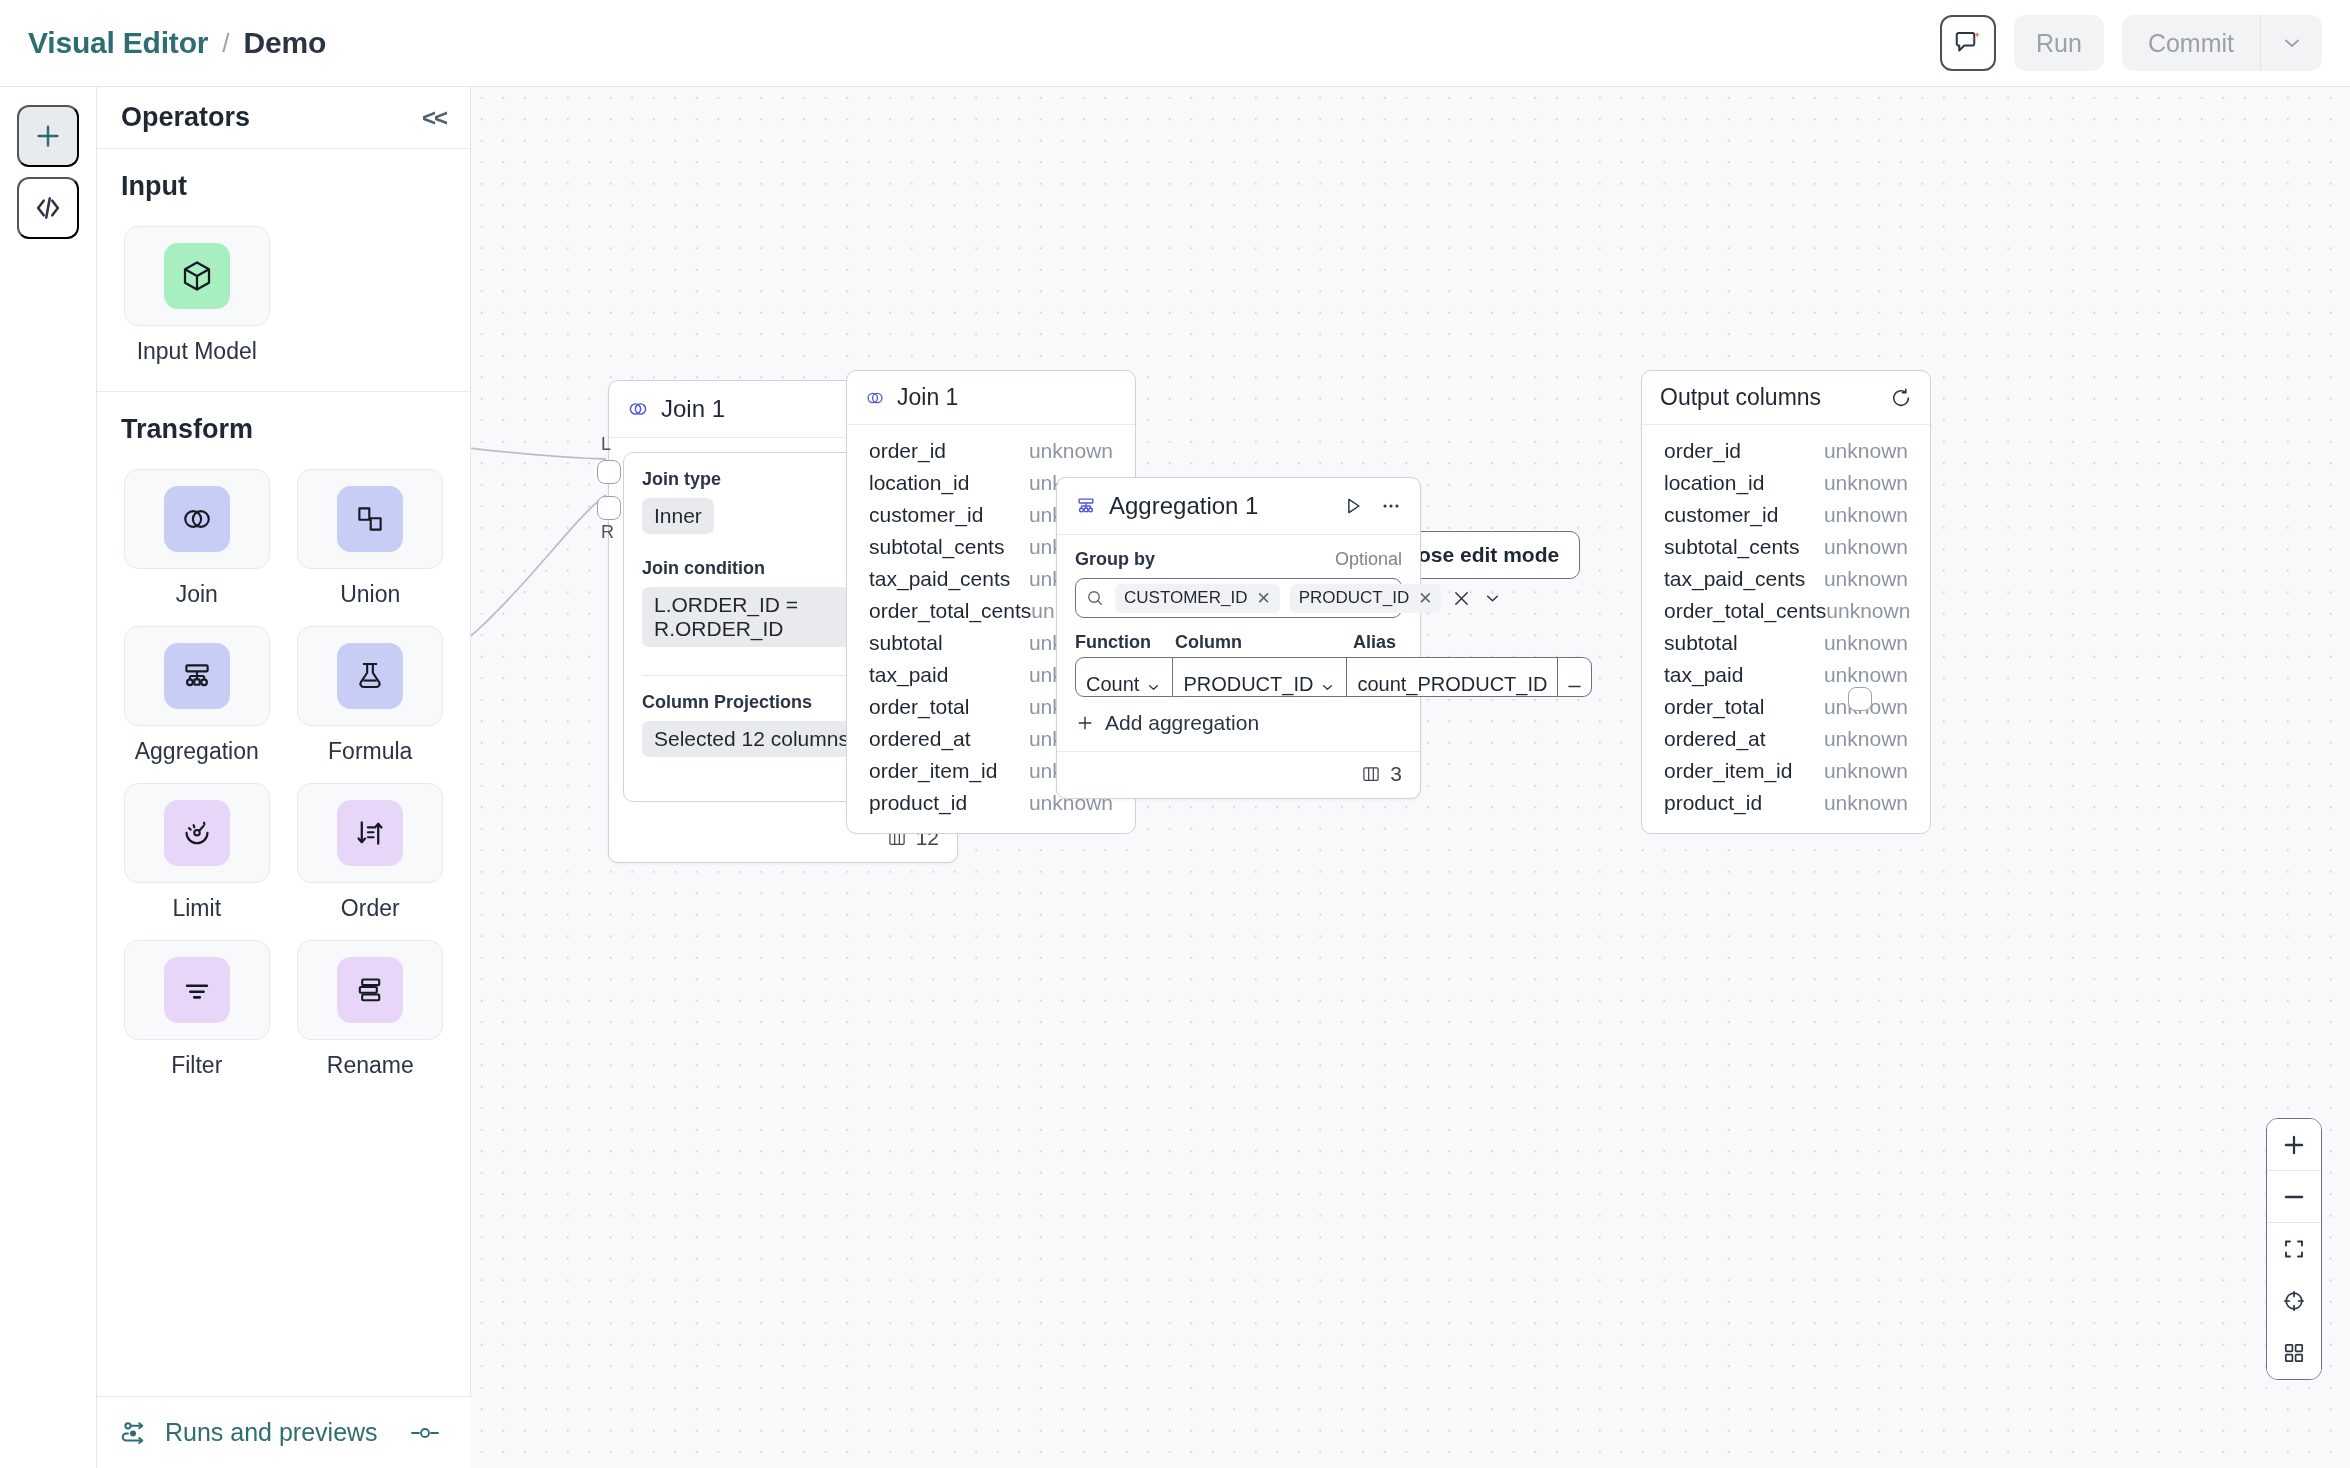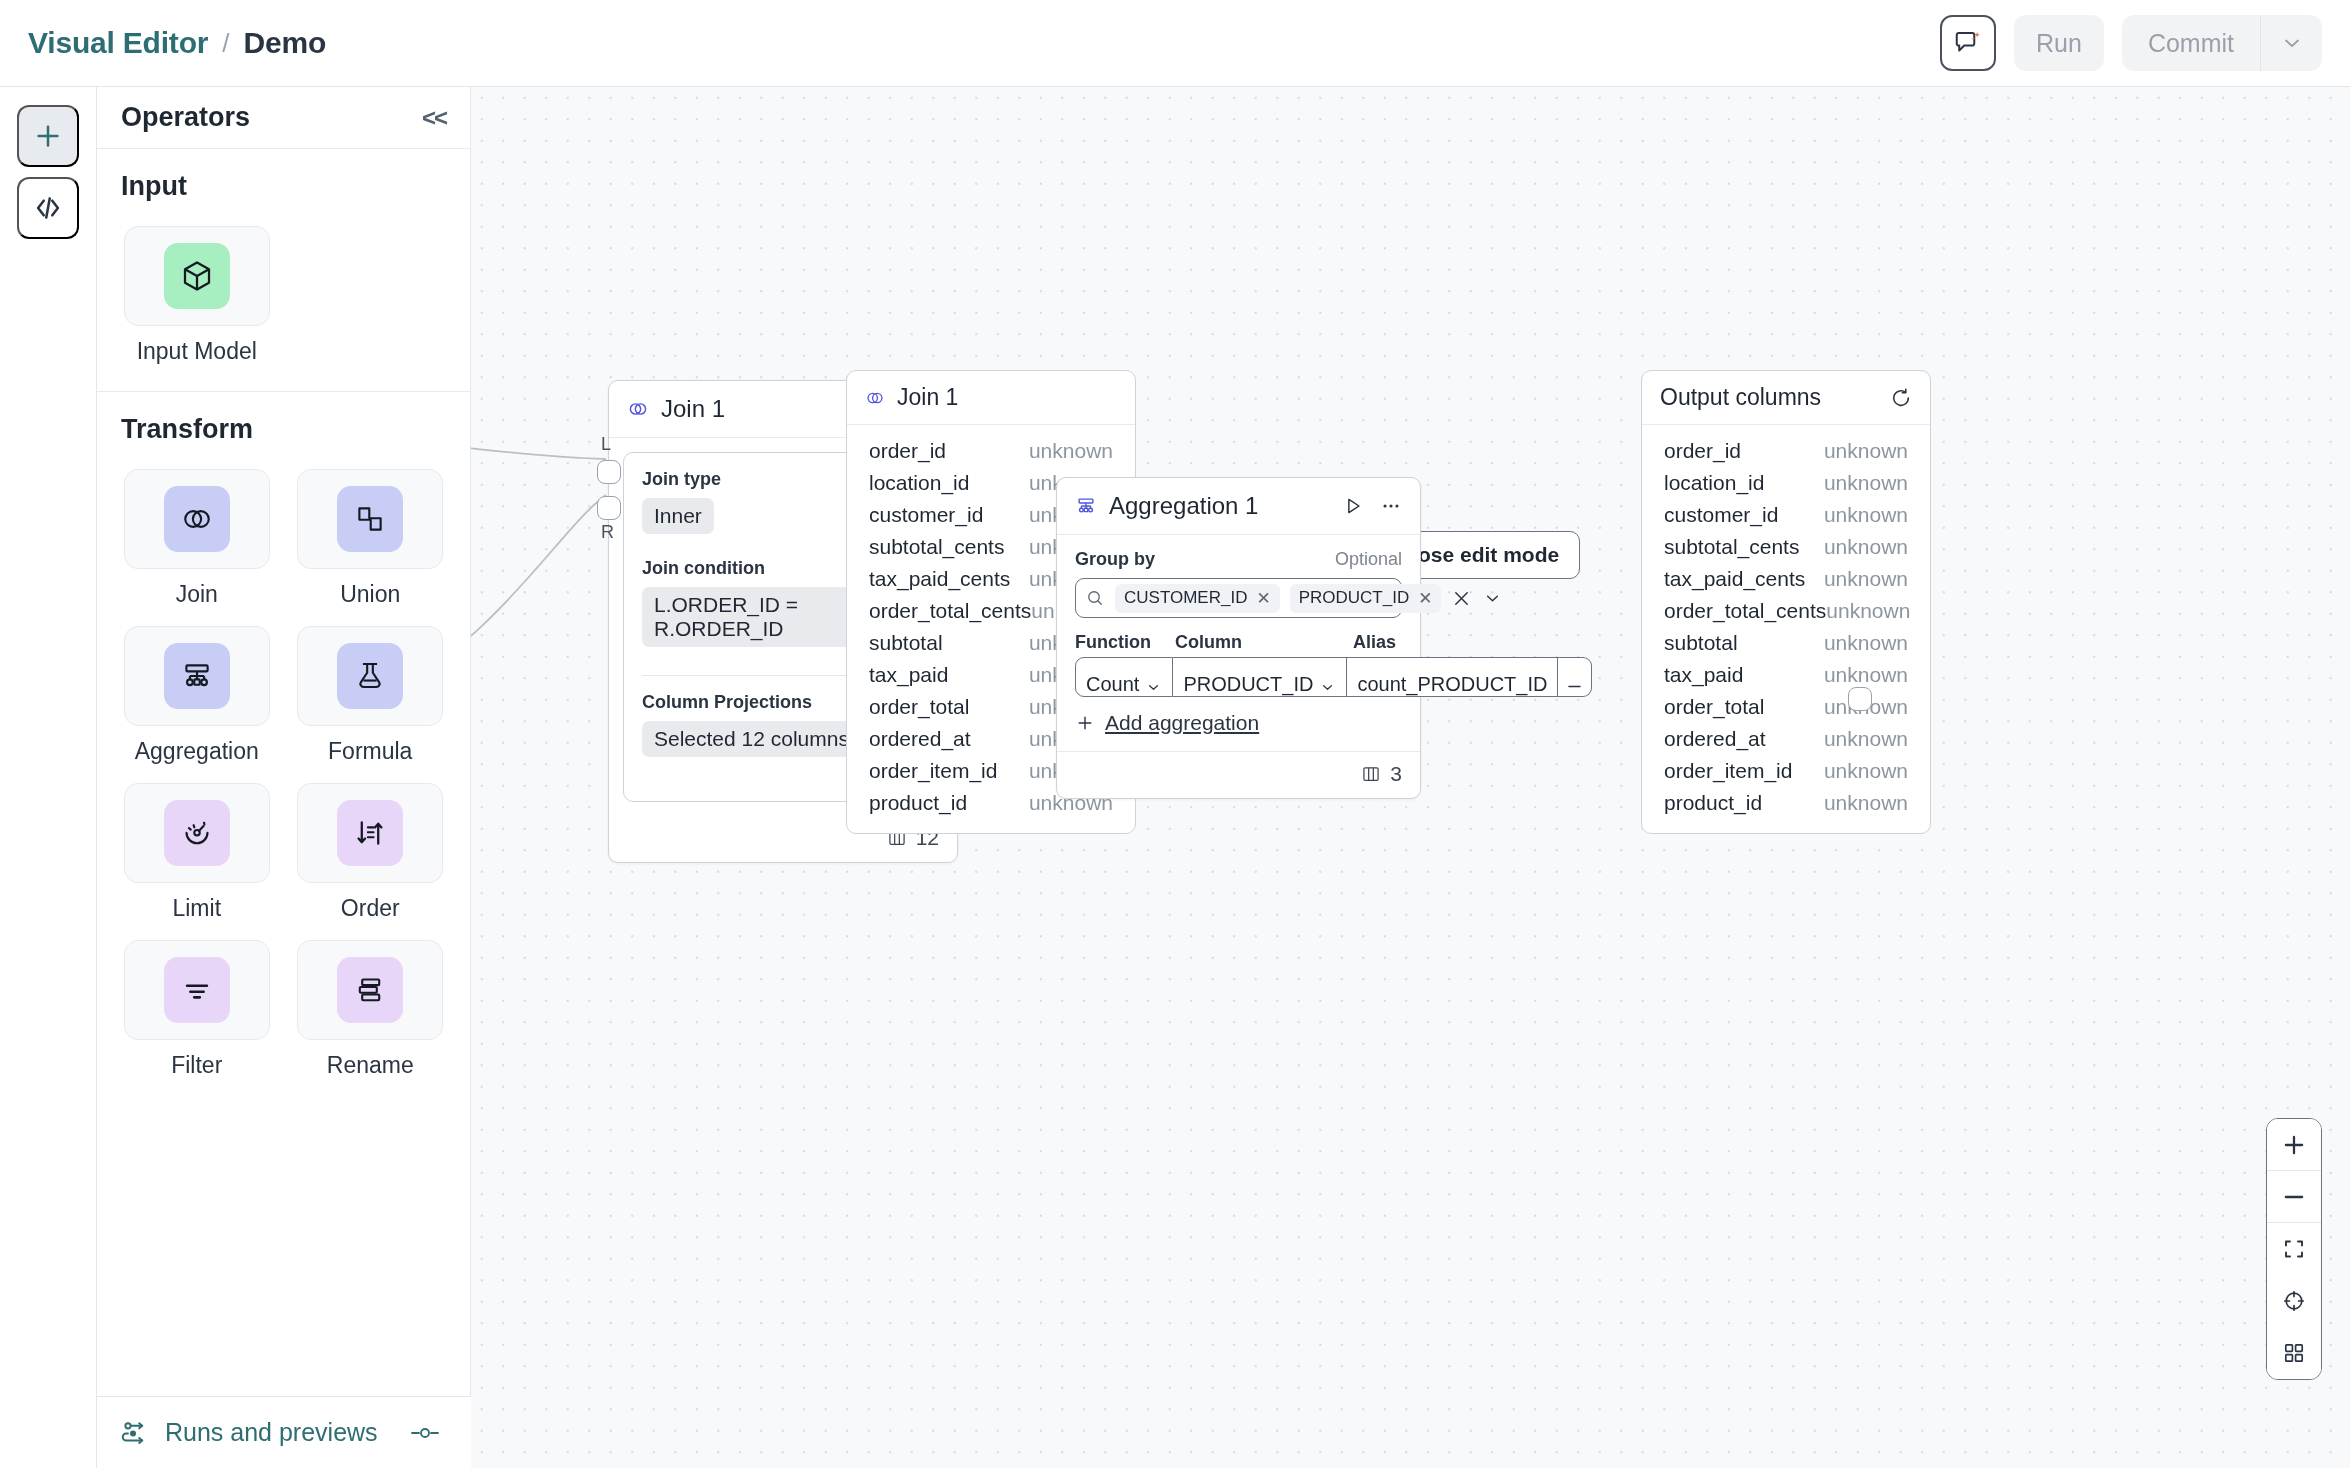--- a/index.html
+++ b/index.html
@@ -189,21 +189,21 @@
   .ctl {
     display: flex; align-items: flex-end; gap: 6px;
     border: 1.5px solid #6b7380; height: 40px; padding: 0 10px;
     font-size: 20px; color: #1f2733; background: #fff; white-space: nowrap;
   }
   .ctl.fn { width: 100px; border-radius: 9px 0 0 9px; }
   .ctl.colsel { width: 178px; border-left: none; }
   .ctl.alias { flex: 1; border-left: none; }
   .ctl.minus { width: 34px; border-left: none; border-radius: 0 9px 9px 0; justify-content: center; }
   .ctl .caret { margin-left: auto; }
-  .add-agg { display: flex; align-items: center; gap: 10px; font-size: 21px; color: #2b3442; padding: 4px 0 10px; text-decoration: underline; }
+  .add-agg { display: flex; align-items: center; gap: 10px; font-size: 21px; color: #2b3442; padding: 4px 0 10px; }
 
   
   .close-edit {
     position: absolute; left: 905px; top: 444px;
     background: #ffffff; border: 1.6px solid #6b7380; border-radius: 10px;
     padding: 11px 20px; font-size: 21px; font-weight: 700; color: #1f2733;
     font-family: inherit;
   }
 
   

